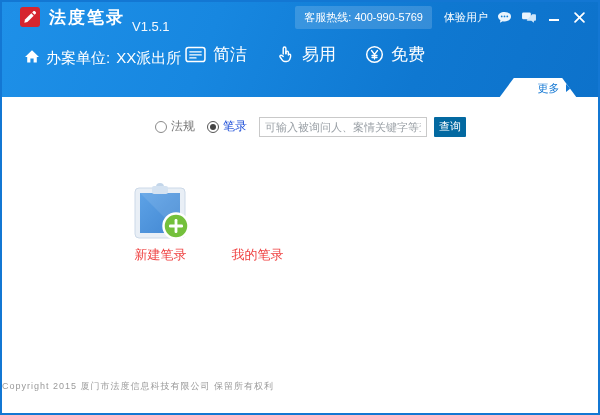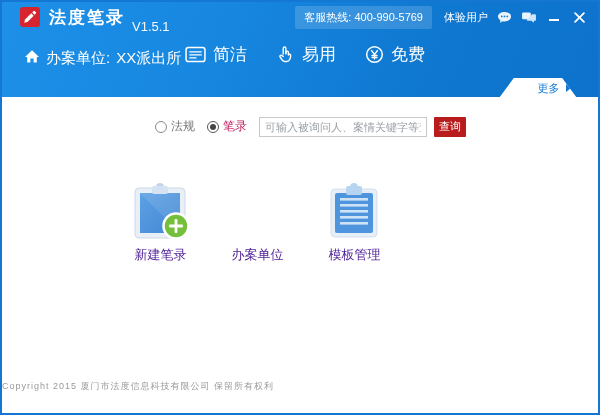--- a/index.html
+++ b/index.html
@@ -38,28 +38,28 @@
   .more-label { color:#1377d3; font-size:11px;margin-left:32px; }
   .more-arrow { width:0; height:0; margin-left:6px; border-left:5px solid #1377d3; border-top:4px solid transparent; border-bottom:4px solid transparent; }
   
   .content { position:absolute; top:95px; left:0; right:0; bottom:0; background:#fff; }
   .search-row { position:absolute; top:19px; left:153px; height:21px; display:flex; align-items:center; }
   .radio { display:flex; align-items:center; margin-right:12px; cursor:pointer; font-size:12px; }
   .radio-circle { width:12px; height:12px; border-radius:50%; border:1px solid #8a8a8a; background:#fff; display:flex; align-items:center; justify-content:center; margin-right:4px; }
   .radio.selected .radio-circle { border-color:#555; }
   .radio-dot { width:6px; height:6px; border-radius:50%; background:#444; }
   .radio-label-gray { color:#777; }
-  .radio-label-blue { color:#be185d; }
+  .radio-label-blue { color:#1d4ed8; }
   .search-input { width:168px; height:20px; border:1px solid #c9c9c9; font-size:11px; padding:0 5px; color:#333; margin-right:7px; font-family:"Liberation Sans",sans-serif; }
   .search-input::placeholder { color:#9aa0a6; }
-  .search-btn { width:32px; height:20px; background:#b91c1c; color:#fff; border:none; font-size:11px; cursor:pointer; border-radius:1px; font-family:"Liberation Sans",sans-serif; }
+  .search-btn { width:32px; height:20px; background:#0369a1; color:#fff; border:none; font-size:11px; cursor:pointer; border-radius:1px; font-family:"Liberation Sans",sans-serif; }
   .shortcuts { position:absolute; top:82px; left:110px; display:flex; }
   .shortcut { width:97px; display:flex; flex-direction:column; align-items:center; cursor:pointer; }
   .shortcut-iconbox { height:62px; display:flex; align-items:flex-end; justify-content:center; }
-  .shortcut-label { margin-top:5px; font-size:13px; color:#4c1d95; }
+  .shortcut-label { margin-top:5px; font-size:13px; color:#ef4444; }
   .footer { position:absolute; bottom:20px; left:0; right:0; font-size:9px; color:#9a9a9a; letter-spacing:1px; }
 </style>
 </head>
 <body>
 
 <div class="window">
 
   <div class="header">
 
     <div class="titlebar">
@@ -192,38 +192,22 @@
             <rect x="42.6" y="38" width="2.8" height="14" rx="1.2" fill="#fff"></rect>
             <rect x="37" y="43.6" width="14" height="2.8" rx="1.2" fill="#fff"></rect>
           </svg>
         </span>
         <span class="shortcut-label">新建笔录</span>
       </div>
 
 
       <div class="shortcut">
         <span class="shortcut-iconbox"></span>
-        <span class="shortcut-label">办案单位</span>
-      </div>
-
-      <div class="shortcut">
-        <span class="shortcut-iconbox">
-          <svg viewBox="0 0 52 60" width="52" height="60">
-            <rect x="2" y="8" width="46" height="48" rx="4" fill="#e6eef7" stroke="#d3e0ee"></rect>
-            <rect x="6" y="12" width="38" height="40" rx="2" fill="#4f95de"></rect>
-            <circle cx="25" cy="6" r="4" fill="#b7d4f0"></circle>
-            <rect x="17" y="5" width="16" height="9" rx="2" fill="#b7d4f0"></rect>
-            <rect x="11" y="17" width="28" height="2.6" fill="#cfe3f7"></rect>
-            <rect x="11" y="23" width="28" height="2.6" fill="#cfe3f7"></rect>
-            <rect x="11" y="29" width="28" height="2.6" fill="#cfe3f7"></rect>
-            <rect x="11" y="35" width="28" height="2.6" fill="#cfe3f7"></rect>
-            <rect x="11" y="41" width="28" height="2.6" fill="#cfe3f7"></rect>
-          </svg>
-        </span>
-        <span class="shortcut-label">模板管理</span>
-      </div>
+        <span class="shortcut-label">我的笔录</span>
+      </div>
+
 
     </div>
 
     <div class="footer">Copyright 2015 厦门市法度信息科技有限公司 保留所有权利</div>
   </div>
 
 </div>
 
 </body></html>

